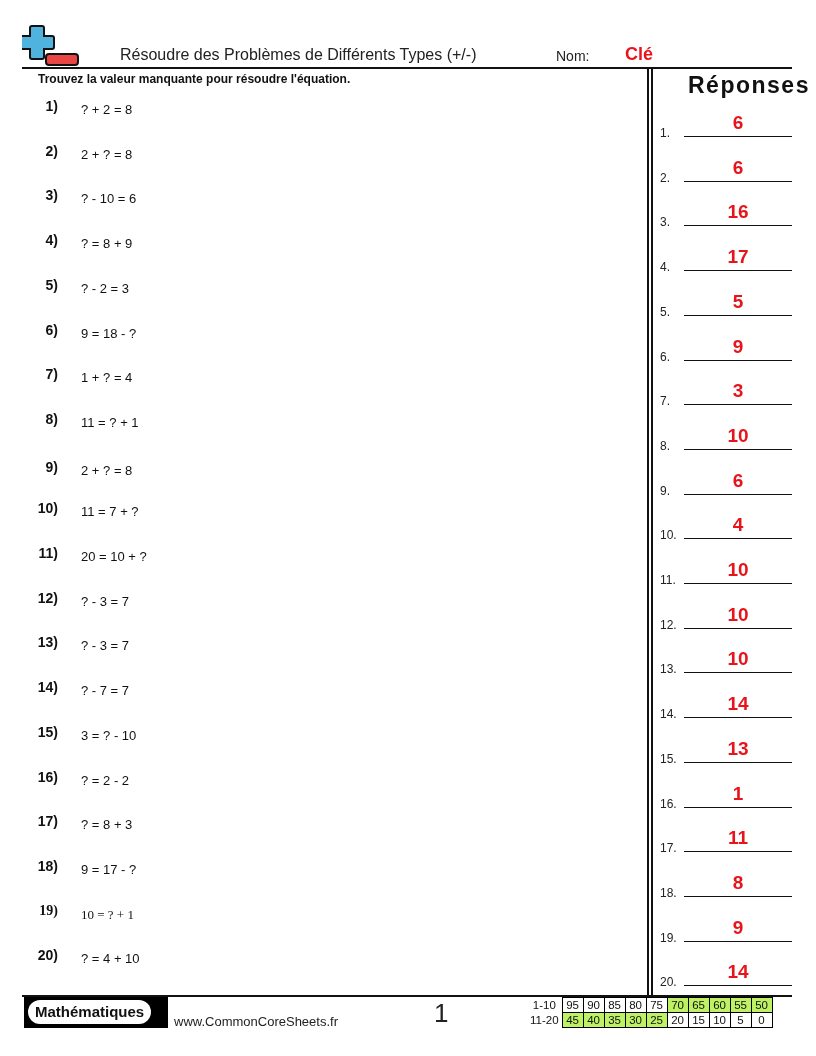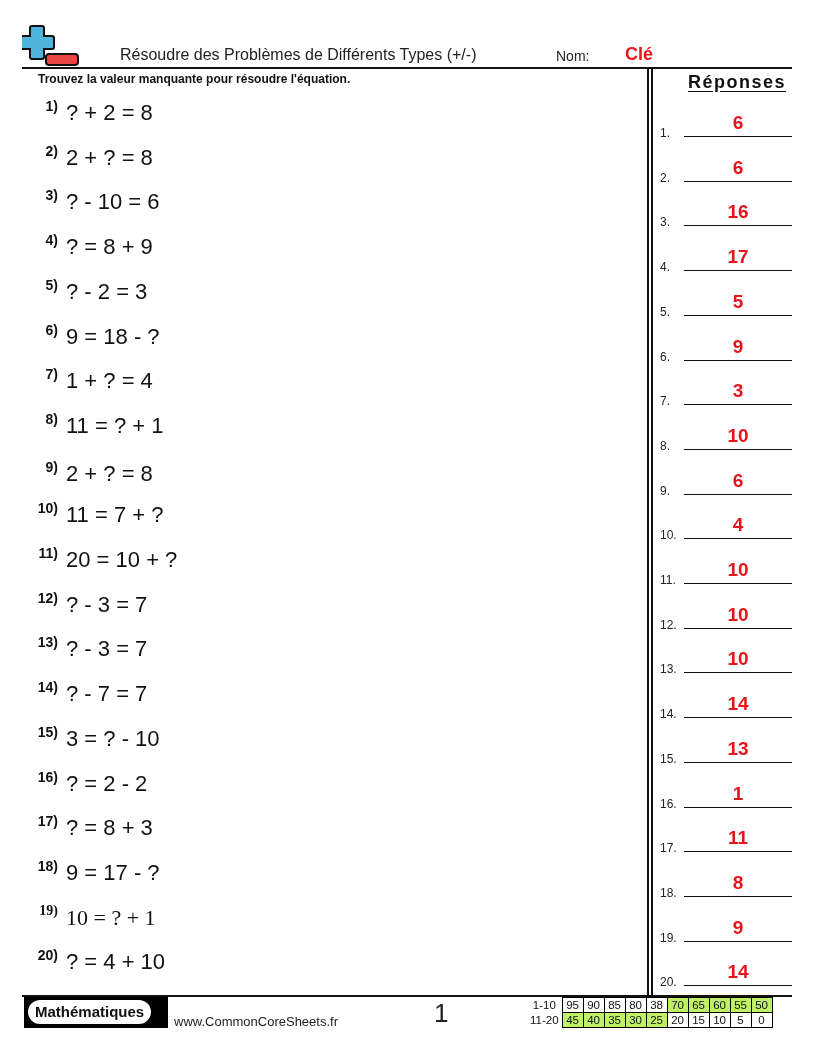--- a/index.html
+++ b/index.html
@@ -4,24 +4,24 @@
 <style>
   html, body { margin: 0; padding: 0; background: #fff; }
   body { width: 816px; height: 1056px; position: relative; overflow: hidden; font-family: "Liberation Sans", sans-serif; color: #111; }
   .logo { position: absolute; left: 22px; top: 24px; width: 58px; height: 44px; }
   .header-title { position: absolute; left: 120px; top: 46px; font-size: 16px; color: #222; white-space: nowrap; }
   .nom-label { position: absolute; left: 556px; top: 48px; font-size: 14px; color: #222; }
   .nom-value { position: absolute; left: 625px; top: 44px; font-size: 18px; font-weight: bold; color: #e8141b; }
   .top-rule { position: absolute; left: 22px; top: 67px; width: 770px; height: 2px; background: #111; }
   .instructions { position: absolute; left: 24px; top: 72px; font-size: 12px; font-weight: bold; margin-left: 14px; }
   .vdiv { position: absolute; top: 68px; height: 928px; width: 2px; background: #111; }
-  .answers-title { position: absolute; left: 688px; top: 72px; font-size: 18px; font-weight: bold; letter-spacing: 1.5px; text-decoration: underline; text-underline-offset: 3px; }
+  .answers-title { position: absolute; left: 688px; top: 72px; font-size: 23px; font-weight: bold; letter-spacing: 1.5px; text-underline-offset: 3px; }
   .question { position: absolute; left: 24px; height: 24px; white-space: nowrap; }
   .q-num { display: inline-block; width: 34px; text-align: right; font-weight: bold; font-size: 14px; vertical-align: top; position: relative; top: -2px; }
-  .q-eq { display: inline-block; margin-left: 8px; font-size: 22px; }
+  .q-eq { display: inline-block; margin-left: 23px; font-size: 13px; }
   .answer-row { position: absolute; left: 660px; width: 132px; height: 30px; }
   .a-num { position: absolute; left: 0; bottom: 0; font-size: 12px; color: #222; }
   .a-line { position: absolute; left: 24px; right: 0; bottom: 3px; height: 1px; background: #111; }
   .a-val { position: absolute; left: 24px; right: 0; bottom: 6px; text-align: center; font-size: 19px; font-weight: bold; color: #e8141b; }
   .bottom-rule { position: absolute; left: 22px; top: 995px; width: 770px; height: 2px; background: #111; }
   .footer-band { position: absolute; left: 24px; top: 997px; width: 144px; height: 31px; background: #000; }
   .subject-pill { position: absolute; left: 28px; top: 1000px; height: 24px; padding: 0 7px; border-radius: 12px; background: #fff; font-size: 15px; font-weight: bold; line-height: 24px; color: #111; }
   .site { position: absolute; left: 174px; top: 1014px; font-size: 13px; color: #222; }
   .page-num { position: absolute; left: 434px; top: 998px; font-size: 26px; color: #222; }
   .score-table { position: absolute; left: 528px; top: 997px; border-collapse: collapse; font-size: 11.5px; }
@@ -181,21 +181,21 @@
 <div class="page-num">1</div>
 
 <table class="score-table">
   <tbody id="score-body">
       <tr>
         <td class="range">1-10</td>
         <td class="">95</td>
         <td class="">90</td>
         <td class="">85</td>
         <td class="">80</td>
-        <td class="">38</td>
+        <td class="">75</td>
         <td class="hl">70</td>
         <td class="hl">65</td>
         <td class="hl">60</td>
         <td class="hl">55</td>
         <td class="hl">50</td>
       </tr>
       <tr>
         <td class="range">11-20</td>
         <td class="hl">45</td>
         <td class="hl">40</td>

